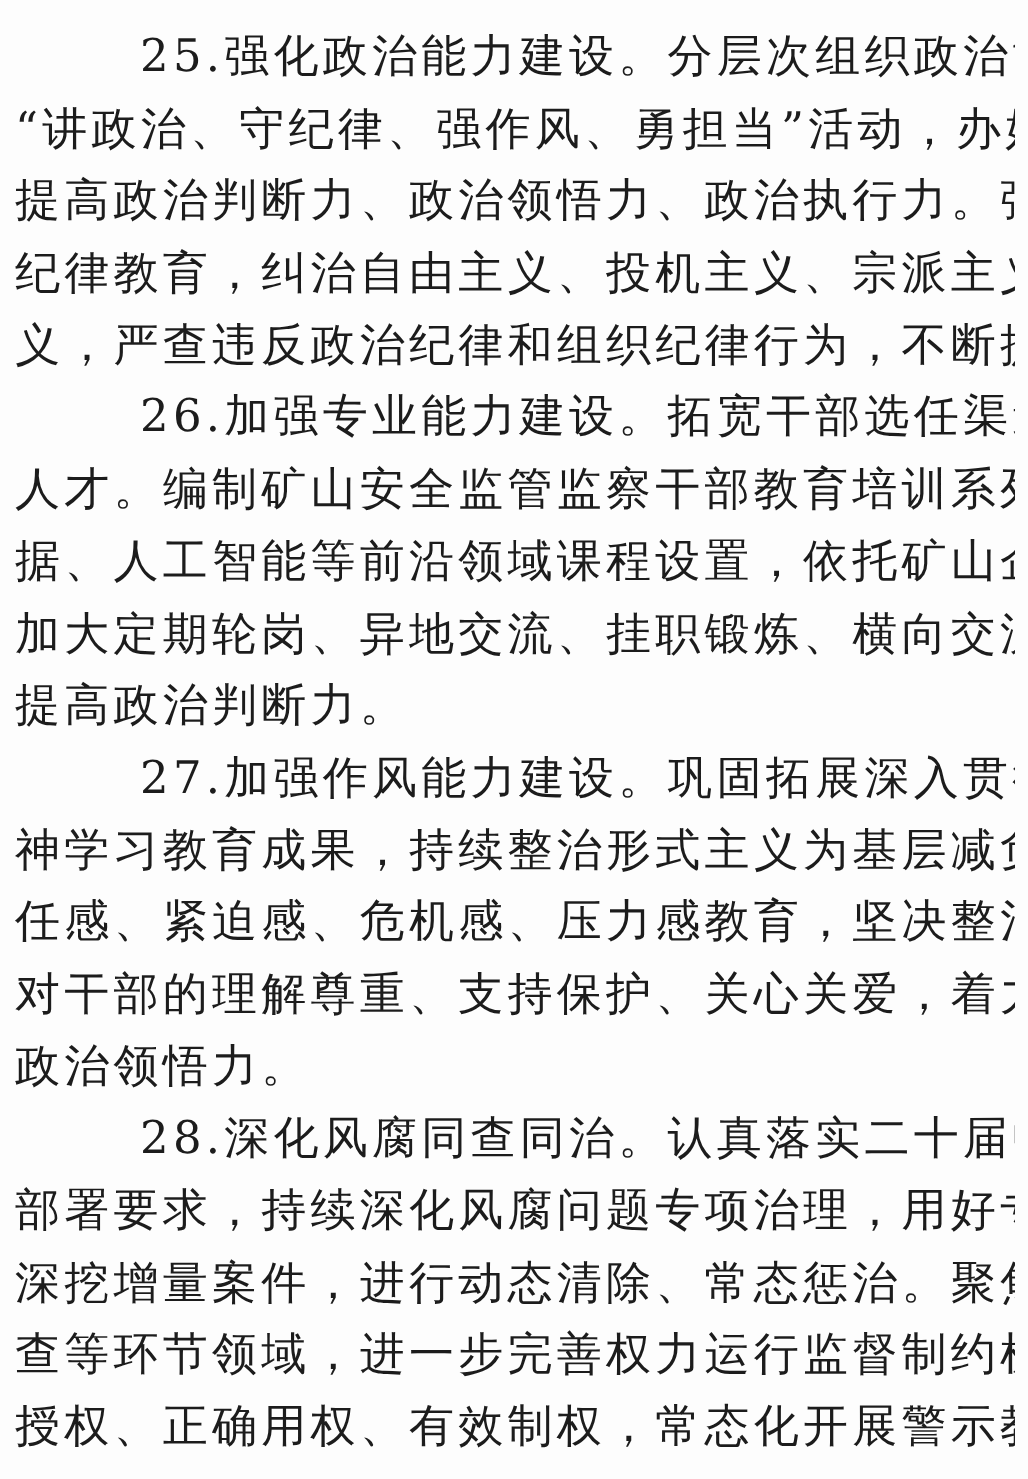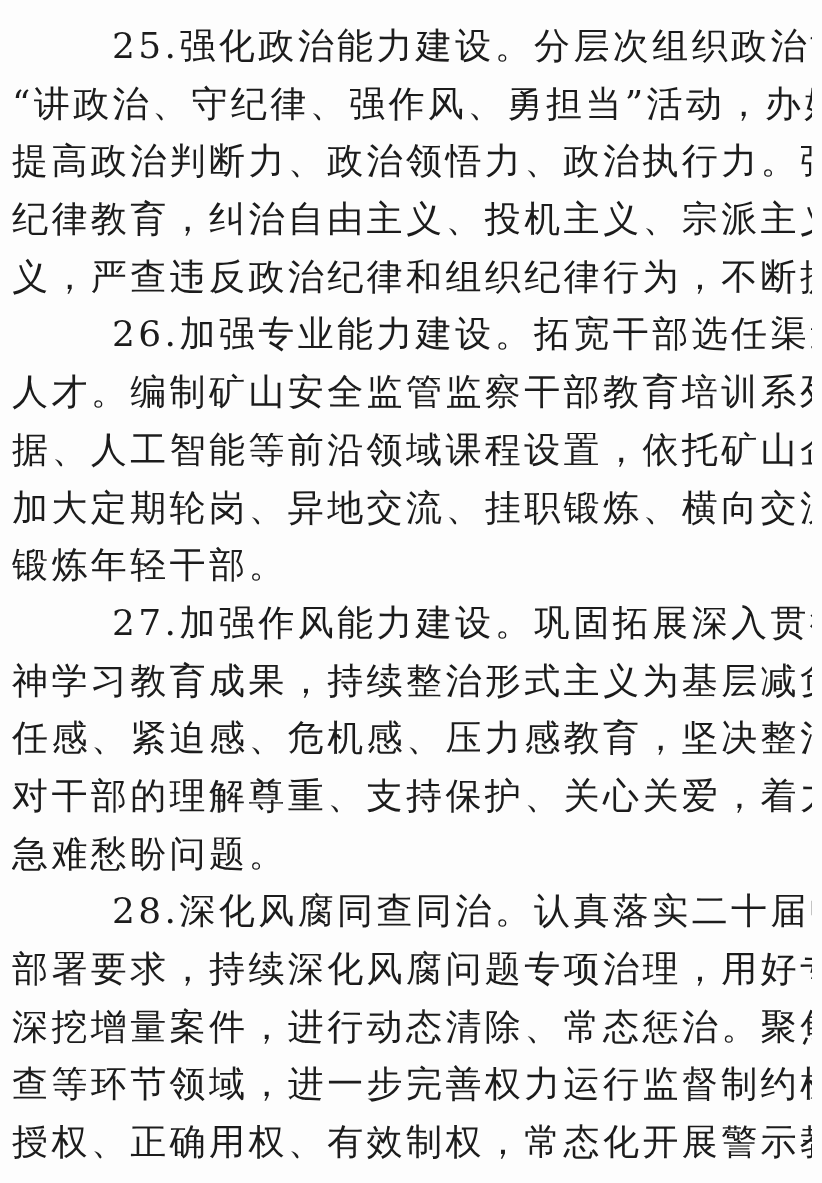--- a/index.html
+++ b/index.html
@@ -50,29 +50,29 @@
     <span class="line justify">提高政治判断力、政治领悟力、政治执行力。强化政治纪律和组织</span>
     <span class="line justify">纪律教育，纠治自由主义、投机主义、宗派主义、本位主义、好人主</span>
     <span class="line justify">义，严查违反政治纪律和组织纪律行为，不断提升队伍向心力、凝</span>
   </div>
 
   <div>
     <span class="line indent justify">26.加强专业能力建设。拓宽干部选任渠道，多层次引进优秀</span>
     <span class="line justify">人才。编制矿山安全监管监察干部教育培训系列教材，丰富大数</span>
     <span class="line justify">据、人工智能等前沿领域课程设置，依托矿山企业开展实操实训。</span>
     <span class="line justify">加大定期轮岗、异地交流、挂职锻炼、横向交流力度，进一步培养、</span>
-    <span class="line">锻炼年轻干部。</span>
+    <span class="line">提高政治判断力。</span>
   </div>
 
   <div>
     <span class="line indent justify">27.加强作风能力建设。巩固拓展深入贯彻中央八项规定精</span>
     <span class="line justify">神学习教育成果，持续整治形式主义为基层减负。加强使命感、责</span>
     <span class="line justify">任感、紧迫感、危机感、压力感教育，坚决整治应付对付作风。加强</span>
     <span class="line justify">对干部的理解尊重、支持保护、关心关爱，着力解决干部队伍中的</span>
-    <span class="line">急难愁盼问题。</span>
+    <span class="line">政治领悟力。</span>
   </div>
 
   <div>
     <span class="line indent justify">28.深化风腐同查同治。认真落实二十届中央纪委五次全会</span>
     <span class="line justify">部署要求，持续深化风腐问题专项治理，用好专项治理举报渠道，</span>
     <span class="line justify">深挖增量案件，进行动态清除、常态惩治。聚焦监察执法、事故调</span>
     <span class="line justify">查等环节领域，进一步完善权力运行监督制约机制，推动科学</span>
     <span class="line justify">授权、正确用权、有效制权，常态化开展警示教育，持续深化群众身</span>
 
   </div>

